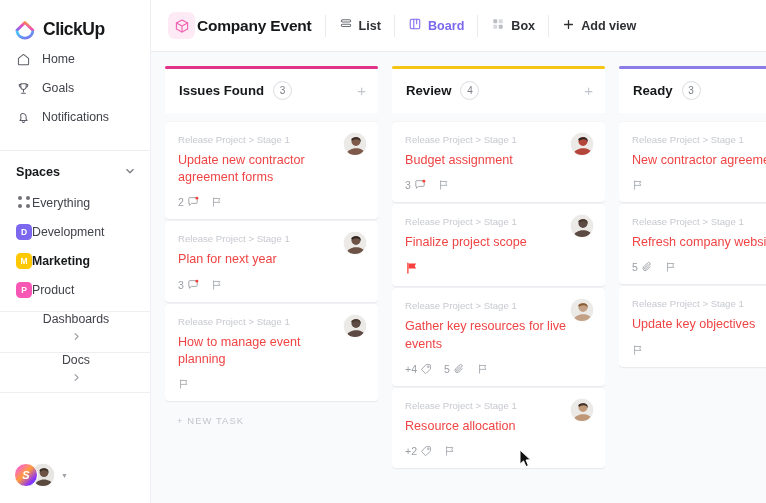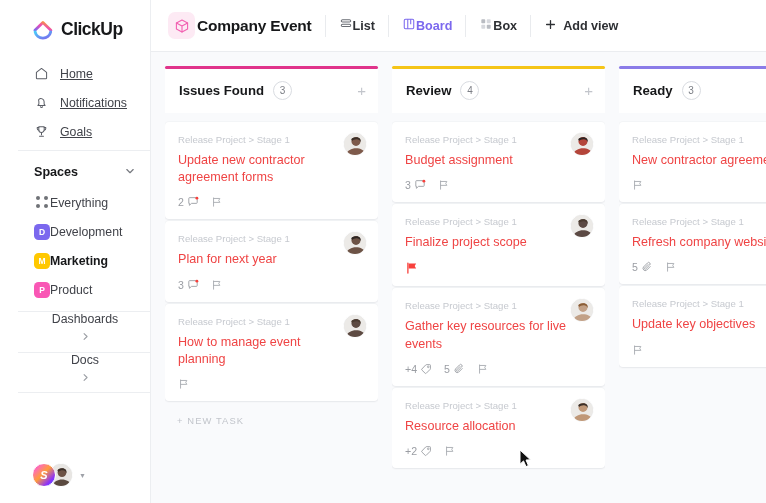--- a/index.html
+++ b/index.html
@@ -12,31 +12,30 @@
   #app { display: flex; width: 766px; height: 503px; position: relative; }
 
   
   #sidebar {
     width: 151px; height: 503px;
     background: #ffffff;
     border-right: 1px solid #eceef1;
     display: flex; flex-direction: column;
     flex: 0 0 151px;
     position: relative;
-    padding-left: 18px;
   }
   .brand { display: flex; align-items: center; gap: 7px; padding: 14px 0 0 14px; height: 44px; }
   .brand-logo { width: 22px; height: 22px; position: relative; }
   .brand-name { font-size: 17.5px; font-weight: 700; letter-spacing: -0.5px; color: #17181a; }
 
   .navlist { padding: 8px 0 4px 0; }
   .navitem {
-    display: flex; align-items: flex-end; gap: 11px;
+    display: flex; align-items: flex-start; gap: 11px;
     height: 29px; padding: 0 10px 0 16px;
-    font-size: 12.3px; color: #41434a; cursor: pointer; text-decoration: underline;
+    font-size: 12.3px; color: #41434a; cursor: pointer;
   }
   .navicon { width: 15px; height: 15px; display: flex; align-items: center; justify-content: center; flex: 0 0 15px; }
   .navicon svg { display: block; }
 
   .sep { height: 1px; background: #eceef1; margin: 7px 0 0 0; }
 
   .section-head {
     display: flex; align-items: center; justify-content: space-between;
     padding: 12px 14px 7px 16px;
   }
@@ -92,21 +91,21 @@
     border-bottom: 1px solid #ebedf0;
     background: #fff;
   }
   .proj-icon {
     width: 27px; height: 27px; border-radius: 7px; background: #fdeaf4;
     display: flex; align-items: center; justify-content: center; flex: 0 0 27px;
   }
   .proj-title { font-size: 15.5px; font-weight: 700; color: #17181a; margin-left: 2px; letter-spacing: -0.2px; }
   .vdiv { width: 1px; height: 22px; background: #e9ebee; margin: 0 13px; flex: 0 0 1px; }
   .vtab {
-    display: flex; align-items: center; gap: 0;
+    display: flex; align-items: center; gap: 6px;
     font-size: 12.6px; font-weight: 700; color: #2e3034; cursor: pointer; white-space: nowrap;
   }
   .vtab.active { color: #7b68ee; }
   .vtab.plain { font-weight: 700; color: #2e3034; }
   .addview { display: flex; align-items: center; gap: 6px; font-size: 12.6px; font-weight: 700; color: #2e3034; cursor: pointer; margin-left: 13px; }
 
   
   #board {
     flex: 1; display: flex; gap: 14px;
     padding: 14px 0 0 14px;
@@ -188,35 +187,35 @@
         <span class="navicon">
           <svg width="15" height="15" viewBox="0 0 20 20" fill="none" stroke="#5b5e66" stroke-width="1.35" stroke-linejoin="round" stroke-linecap="round">
             <path d="M3.2 8.4 L10 3.2 L16.8 8.4 V16 a.9.9 0 0 1-.9.9H4.1a.9.9 0 0 1-.9-.9z"></path>
           </svg>
         </span>
         <span>Home</span>
       </div>
       <div class="navitem">
         <span class="navicon">
           <svg width="15" height="15" viewBox="0 0 20 20" fill="none" stroke="#5b5e66" stroke-width="1.35" stroke-linejoin="round" stroke-linecap="round">
-            <path d="M5.2 14h9.6l-1.3-1.8V9a4.3 4.3 0 0 0-7 -3.3A4.3 4.3 0 0 0 6.5 9v3.2z"></path>
-            <path d="M8.6 15.7a1.5 1.5 0 0 0 2.8 0"></path>
-          </svg>
-        </span>
-        <span>Notifications</span>
+            <path d="M6.4 3.6h7.2v4.1a3.6 3.6 0 0 1-7.2 0z"></path>
+            <path d="M6.4 4.6H4.3v1.5c0 1.3 1 2.2 2.1 2.3M13.6 4.6h2.1v1.5c0 1.3-1 2.2-2.1 2.3"></path>
+            <path d="M10 11.3v3.1M7.4 16.4h5.2"></path>
+          </svg>
+        </span>
+        <span>Goals</span>
       </div>
       <div class="navitem">
         <span class="navicon">
           <svg width="15" height="15" viewBox="0 0 20 20" fill="none" stroke="#5b5e66" stroke-width="1.35" stroke-linejoin="round" stroke-linecap="round">
-            <path d="M6.4 3.6h7.2v4.1a3.6 3.6 0 0 1-7.2 0z"></path>
-            <path d="M6.4 4.6H4.3v1.5c0 1.3 1 2.2 2.1 2.3M13.6 4.6h2.1v1.5c0 1.3-1 2.2-2.1 2.3"></path>
-            <path d="M10 11.3v3.1M7.4 16.4h5.2"></path>
-          </svg>
-        </span>
-        <span>Goals</span>
+            <path d="M5.2 14h9.6l-1.3-1.8V9a4.3 4.3 0 0 0-7 -3.3A4.3 4.3 0 0 0 6.5 9v3.2z"></path>
+            <path d="M8.6 15.7a1.5 1.5 0 0 0 2.8 0"></path>
+          </svg>
+        </span>
+        <span>Notifications</span>
       </div>
     </nav>
 
     <div class="sep"></div>
 
     <div class="section-head">
       <span class="section-title">Spaces</span>
       <span>
         <svg width="12" height="12" viewBox="0 0 14 14" fill="none" stroke="#777a80" stroke-width="1.4" stroke-linecap="round" stroke-linejoin="round">
           <path d="M3.3 5.3 L7 9 L10.7 5.3"></path>

